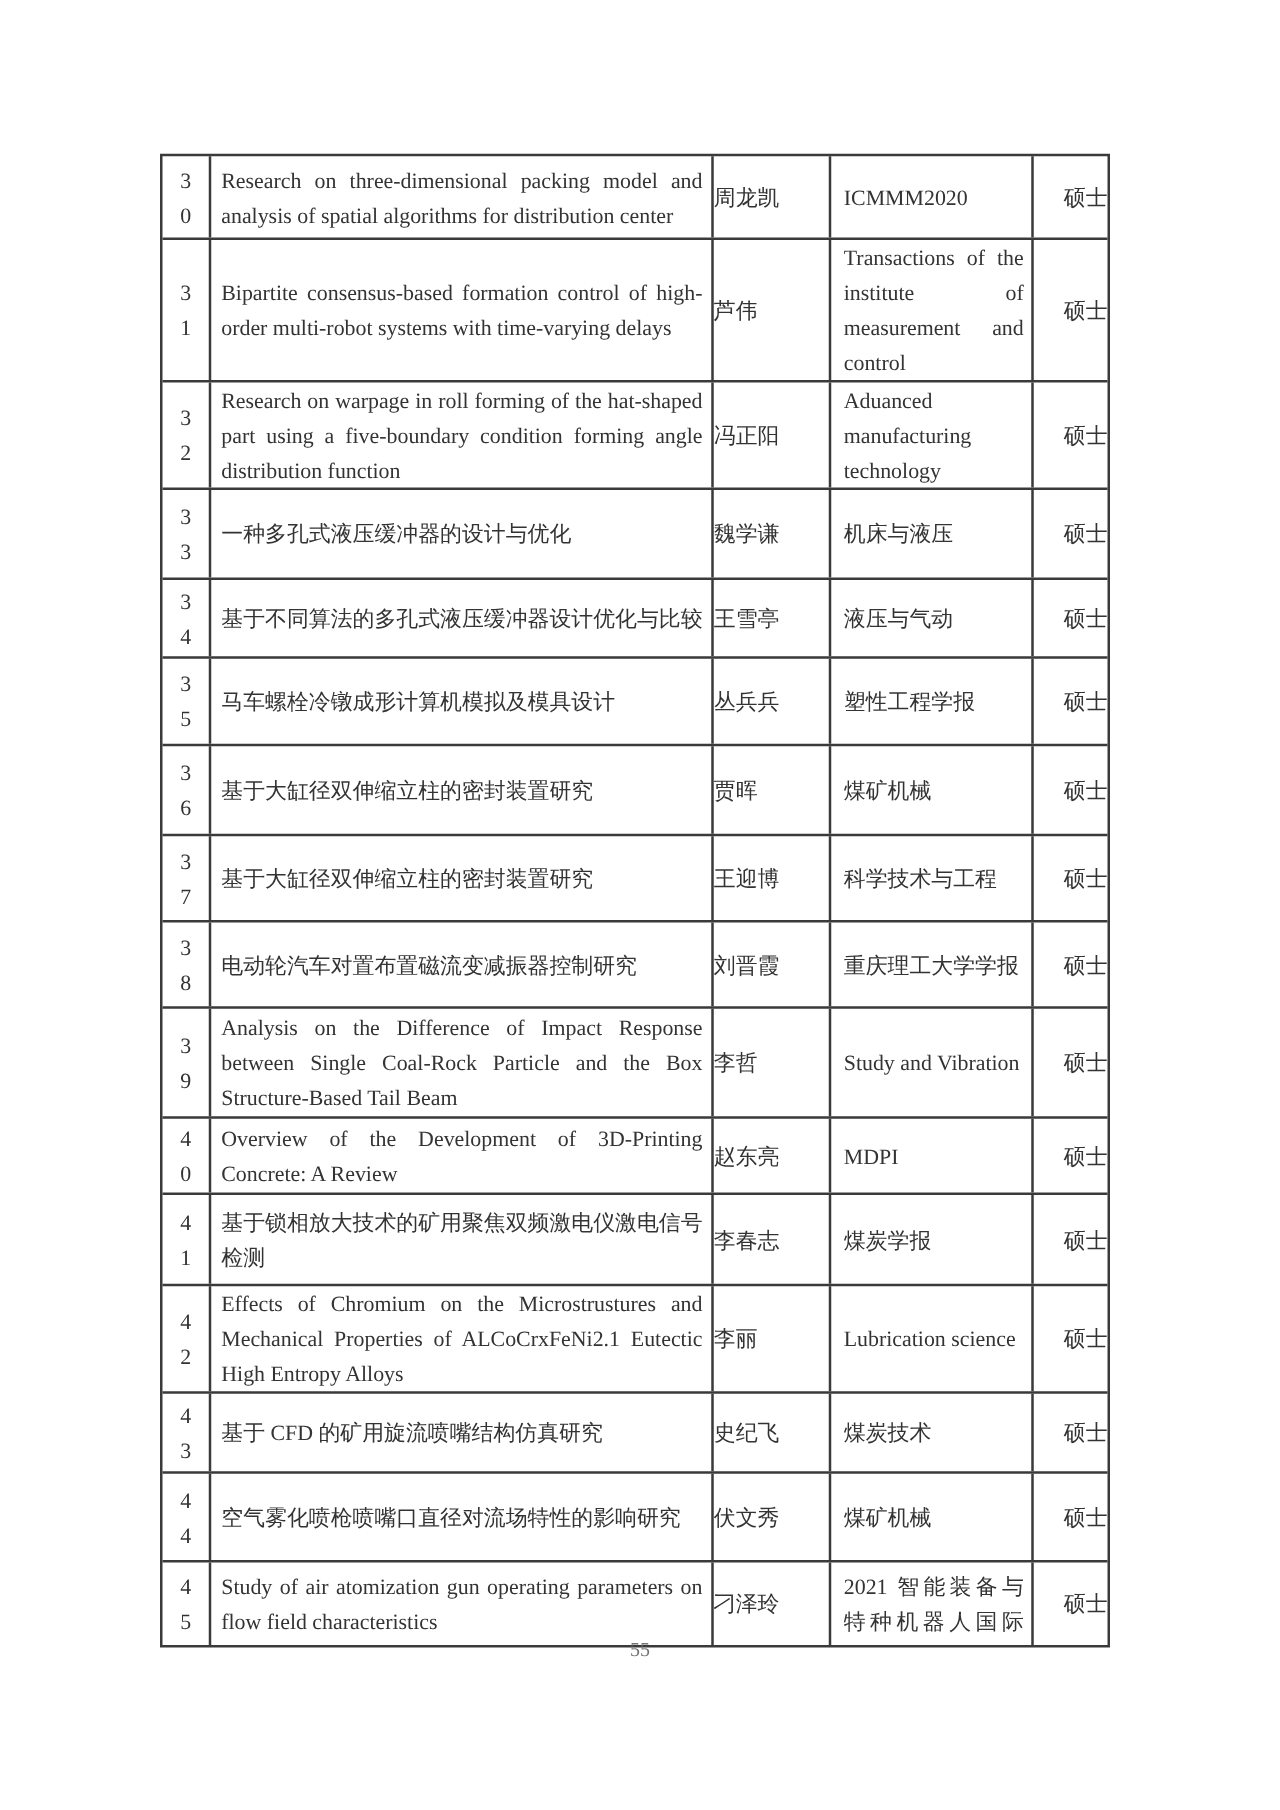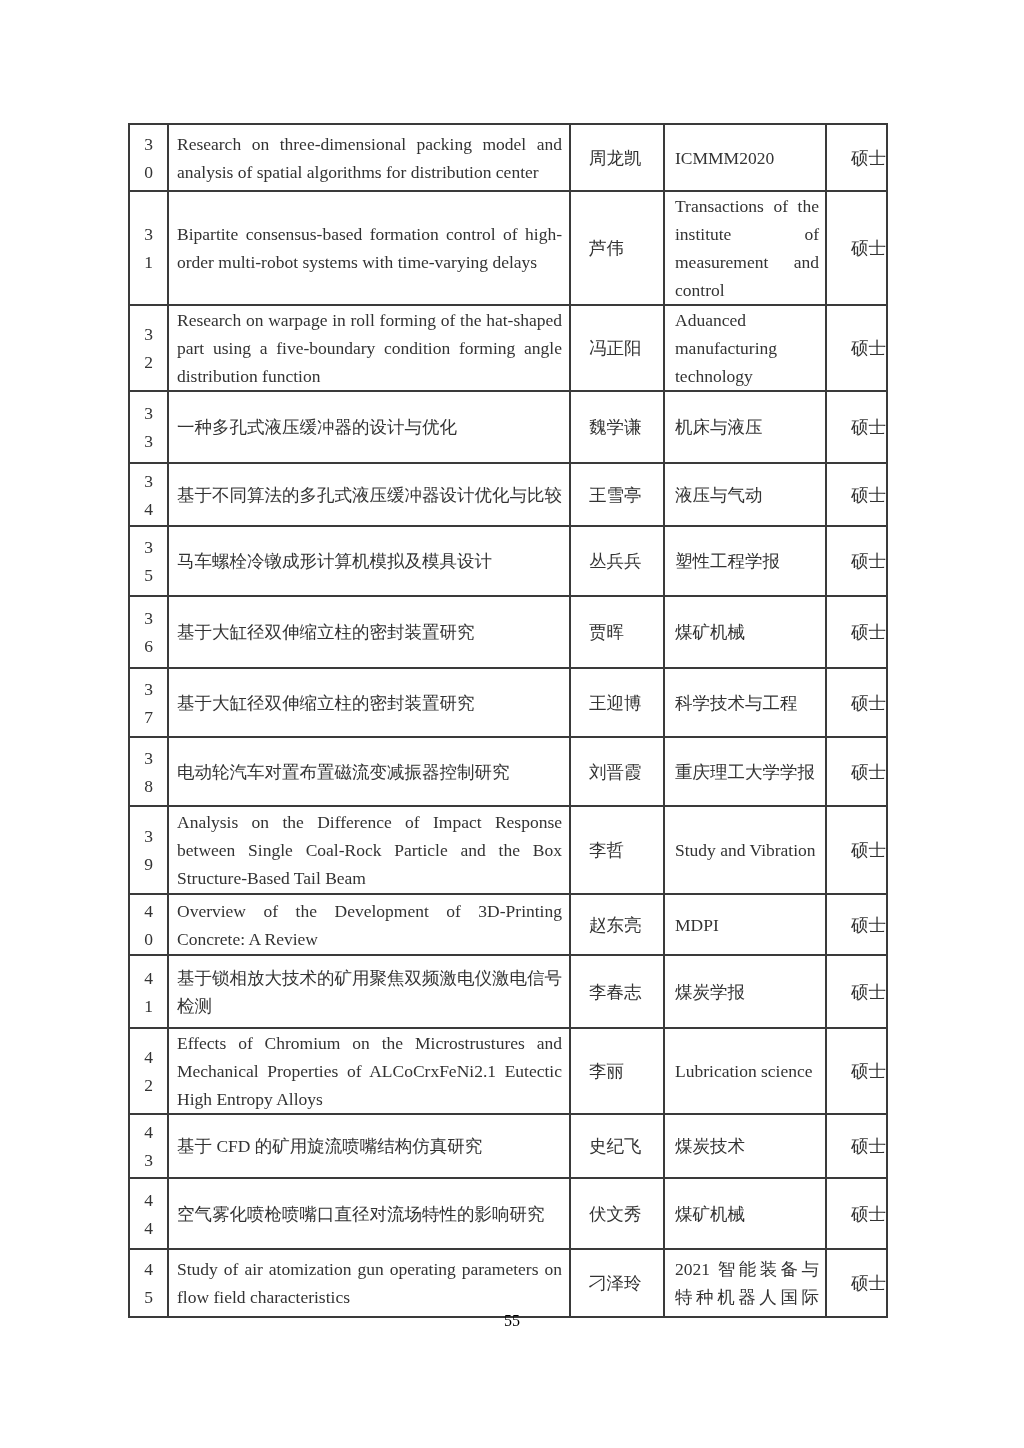--- a/index.html
+++ b/index.html
@@ -52,21 +52,20 @@
   .c-title {
     padding: 0 7px 0 8px;
     align-items: center;
   }
   .c-title span {
     display: block;
     width: 100%;
     text-align: justify;
   }
   .c-author {
-    padding-left: 18px;
     padding-right: 4px;
   }
   .c-venue {
     padding: 0 6px 0 10px;
   }
   .c-venue span {
     display: block;
     width: 100%;
     text-align: justify;
   }
@@ -77,21 +76,21 @@
     justify-content: flex-end;
     text-align: center;
   }
   .page-number {
     position: absolute;
     left: 0;
     top: 1312px;
     width: 100%;
     text-align: center;
     font-size: 16px;
-    color: #000000;
+    color: #737373;
   }
 </style>
 </head>
 <body>
 
 <div class="pub-table" id="pub-table">
   <div class="row" style="min-height: 65px;">
     <div class="cell c-no">
       <span>3
 0</span>

